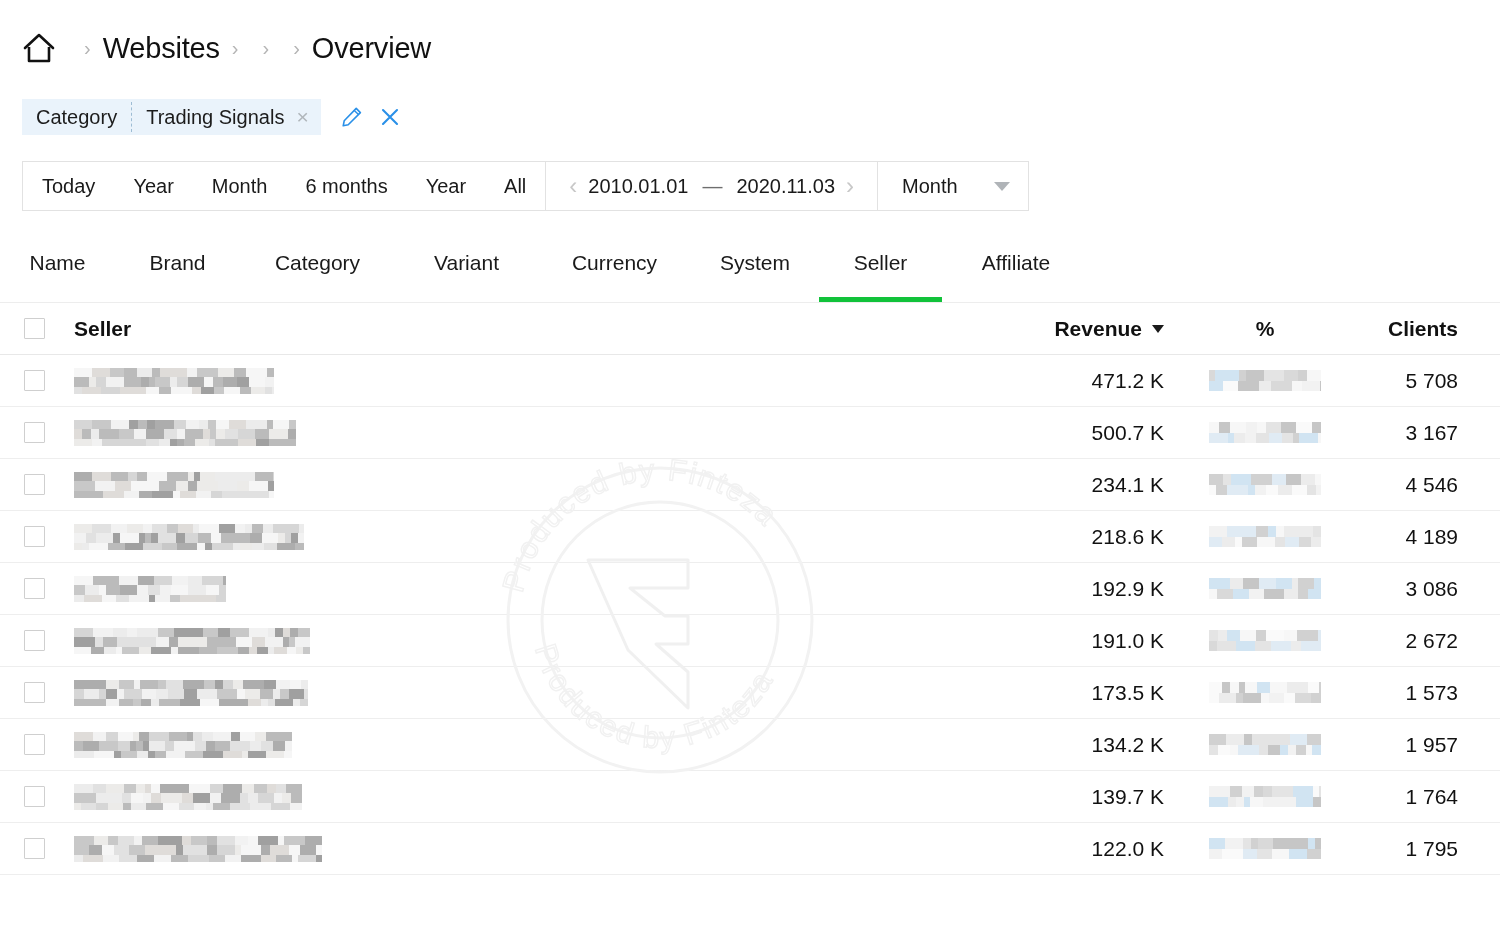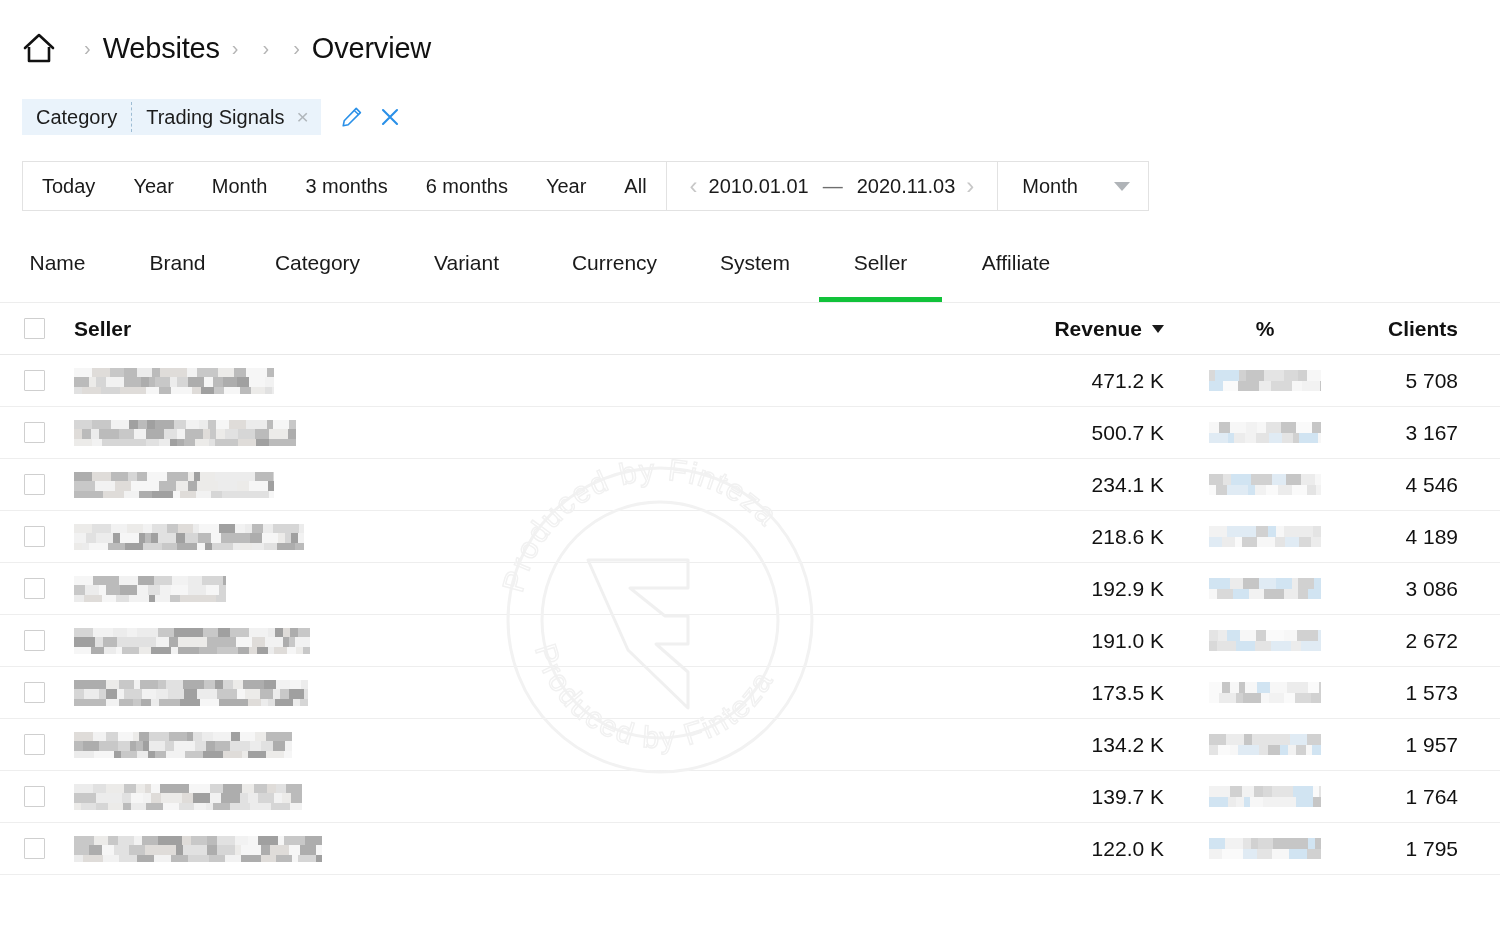--- a/index.html
+++ b/index.html
@@ -197,21 +197,20 @@
         </svg>
       </span>
     </div>
   </div>
 
   <div class="periodbar">
     <div class="period-group">
       <div class="period-item">Today</div>
       <div class="period-item">Year</div>
       <div class="period-item">Month</div>
-      <div class="period-item">3 months</div>
       <div class="period-item">6 months</div>
       <div class="period-item">Year</div>
       <div class="period-item">All</div>
     </div>
     <div class="period-sep"></div>
     <div class="daterange">
       <span class="chev">‹</span>
       <span class="date-txt">2010.01.01</span>
       <span class="date-dash">—</span>
       <span class="date-txt">2020.11.03</span>

